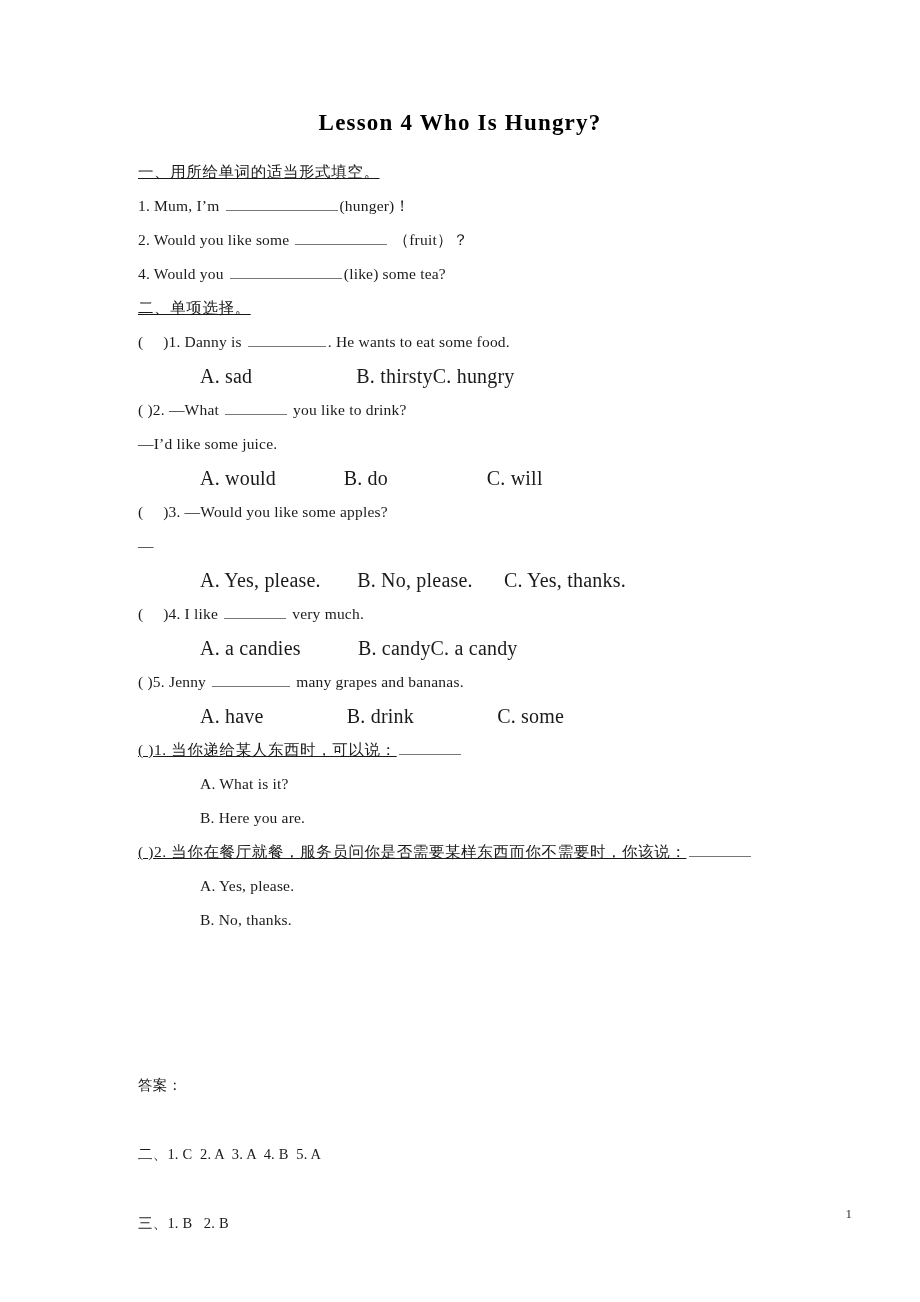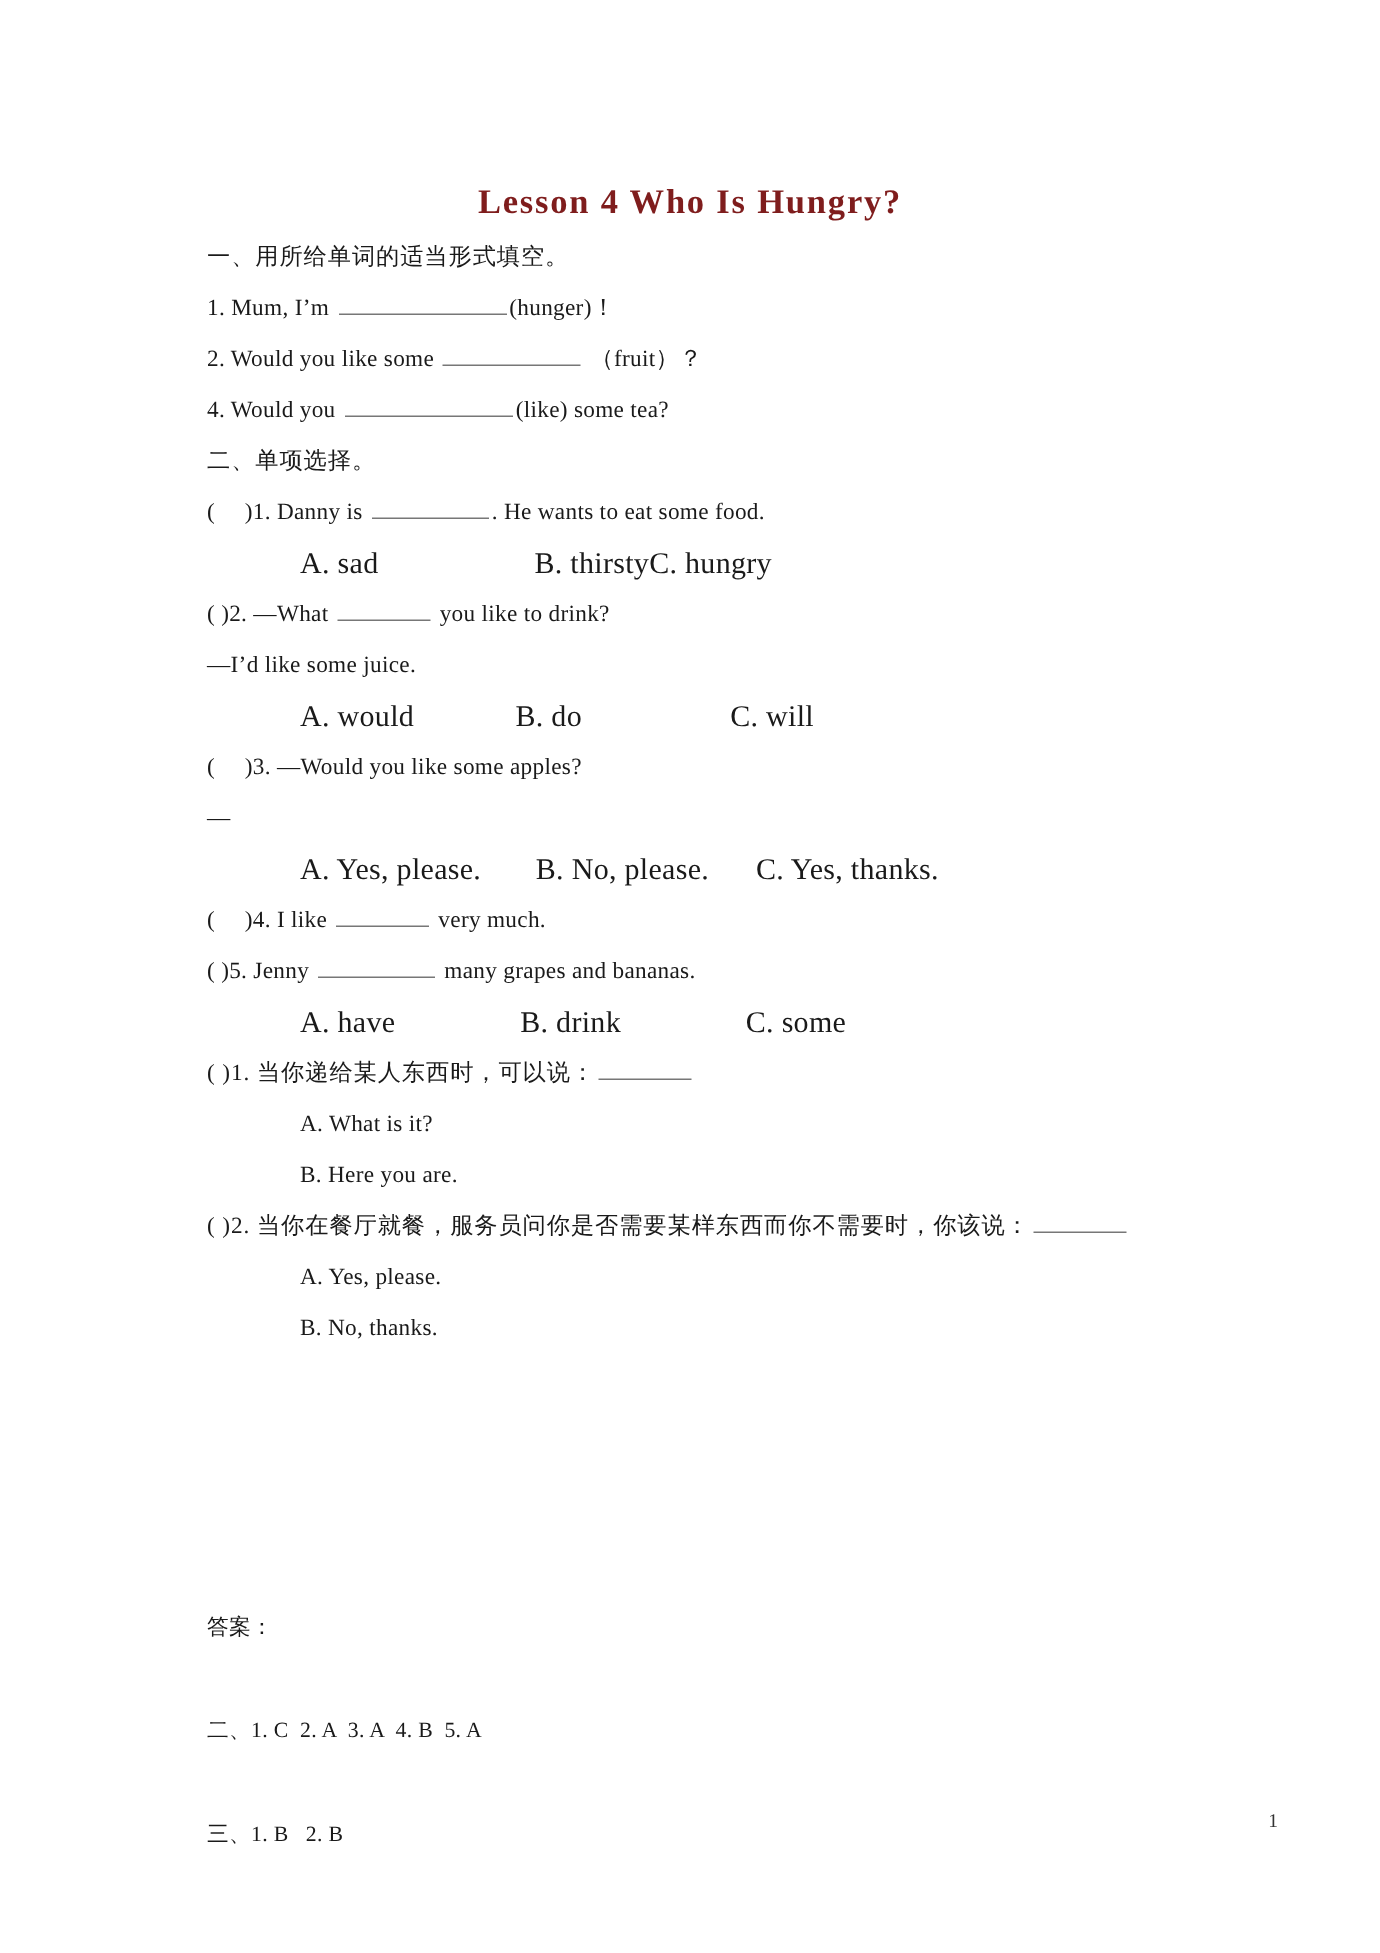--- a/index.html
+++ b/index.html
@@ -21,47 +21,47 @@
     inset: 0;
   }
 
   
   .doc-title {
     position: absolute;
     left: 0;
     right: 0;
     top: 110px;
     text-align: center;
-    color: #7f1d1d;
+    color: #000000;
     font-family: "Liberation Serif", "DejaVu Serif", serif;
     font-weight: bold;
     font-size: 23px;
     letter-spacing: 1.2px;
     white-space: pre;
-    margin-top: 12px;
   }
 
   
   .body-block {
     position: absolute;
     left: 138px;
     top: 155px;
     width: 700px;
   }
 
   .line {
     font-size: 15.5px;
     line-height: 34px;
     white-space: pre-wrap;
     letter-spacing: 0.2px;
   }
 
   .line.cn {
     font-size: 15.5px;
     letter-spacing: 0.6px;
+    text-decoration: underline;
   }
 
   .line.indent {
     padding-left: 62px;
   }
 
   
   .opts {
     font-size: 20px;
     line-height: 34px;
@@ -128,20 +128,21 @@
 
     <div class="line"><span>( )2. —What </span><span class="blank b-sm"></span><span> you like to drink?</span></div>
     <div class="line">—I’d like some juice.</div>
     <div class="opts">A. would             B. do                   C. will</div>
 
     <div class="line">(　 )3. —Would you like some apples?</div>
     <div class="line">—</div>
     <div class="opts">A. Yes, please.       B. No, please.      C. Yes, thanks.</div>
 
     <div class="line"><span>(　 )4. I like </span><span class="blank b-sm"></span><span> very much.</span></div>
+    <div class="opts">A. a candies           B. candyC. a candy</div>
 
     <div class="line"><span>( )5. Jenny </span><span class="blank b-md"></span><span> many grapes and bananas.</span></div>
     <div class="opts">A. have                B. drink                C. some</div>
 
 
     <div class="line cn"><span>( )1. 当你递给某人东西时，可以说：</span><span class="blank b-sm"></span></div>
     <div class="line indent">A. What is it?</div>
     <div class="line indent">B. Here you are.</div>
 
     <div class="line cn"><span>( )2. 当你在餐厅就餐，服务员问你是否需要某样东西而你不需要时，你该说：</span><span class="blank b-sm"></span></div>

